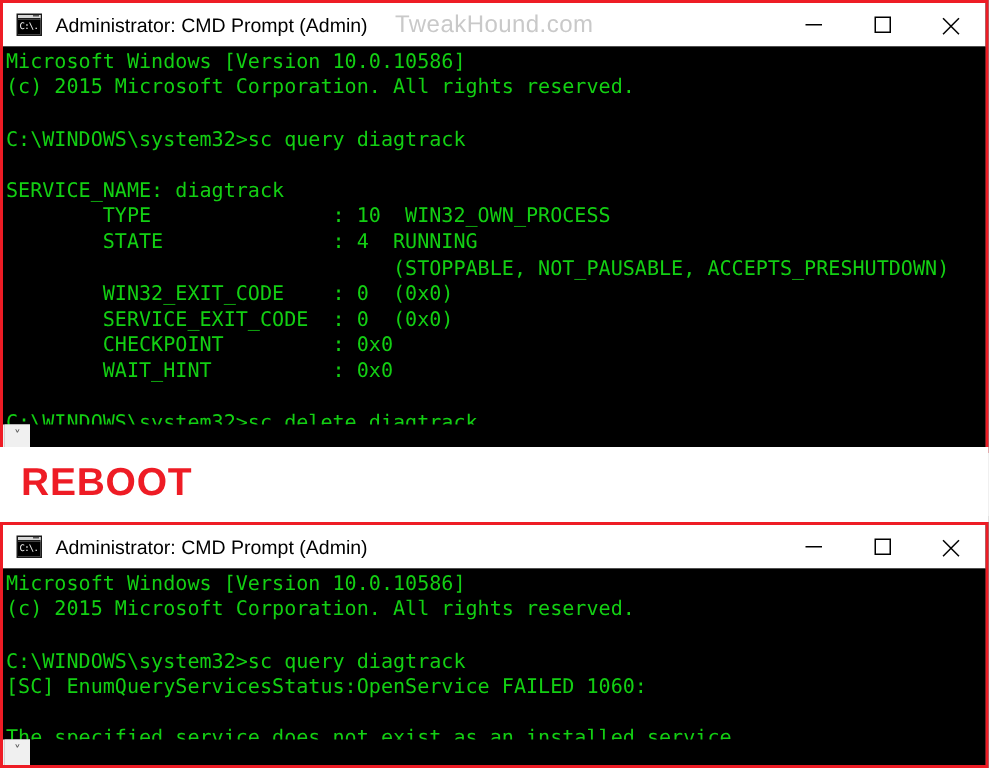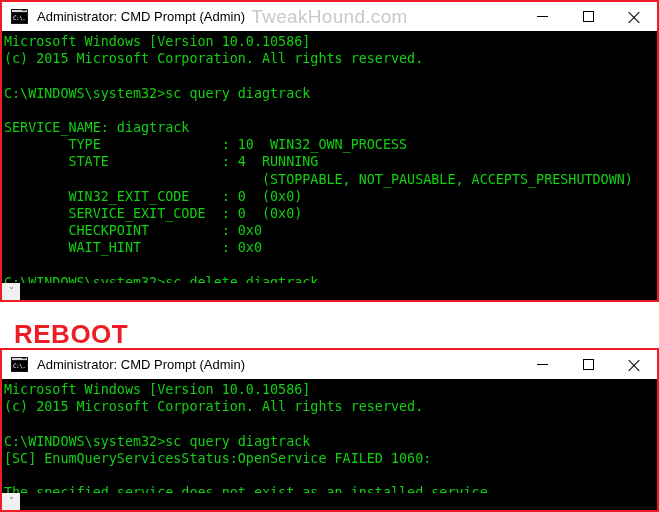--- a/index.html
+++ b/index.html
@@ -114,21 +114,21 @@
   .watermark {
     position: absolute;
     left: 0;
     right: 0;
     top: 0;
     bottom: 0;
     display: flex;
     align-items: center;
     justify-content: center;
     font-family: "Liberation Sans", sans-serif;
-    font-size: 19px;
+    font-size: 16px;
     color: #c9c9c9;
     letter-spacing: 0.3px;
     pointer-events: none;
   }
 
   .win-controls {
     position: absolute;
     right: 0;
     top: 0;
     height: 29px;
@@ -226,21 +226,21 @@
     top: 17px;
     width: 17px;
     height: 27px;
     background: #cdcdcd;
   }
 
   
   .reboot-band {
     position: absolute;
     left: 0;
-    top: 311px;
+    top: 298px;
     width: 659px;
     height: 46px;
     background: #ffffff;
     display: flex;
     align-items: center;
   }
   .reboot-text {
     margin-left: 14px;
     font-family: "Liberation Sans", sans-serif;
     font-weight: bold;

